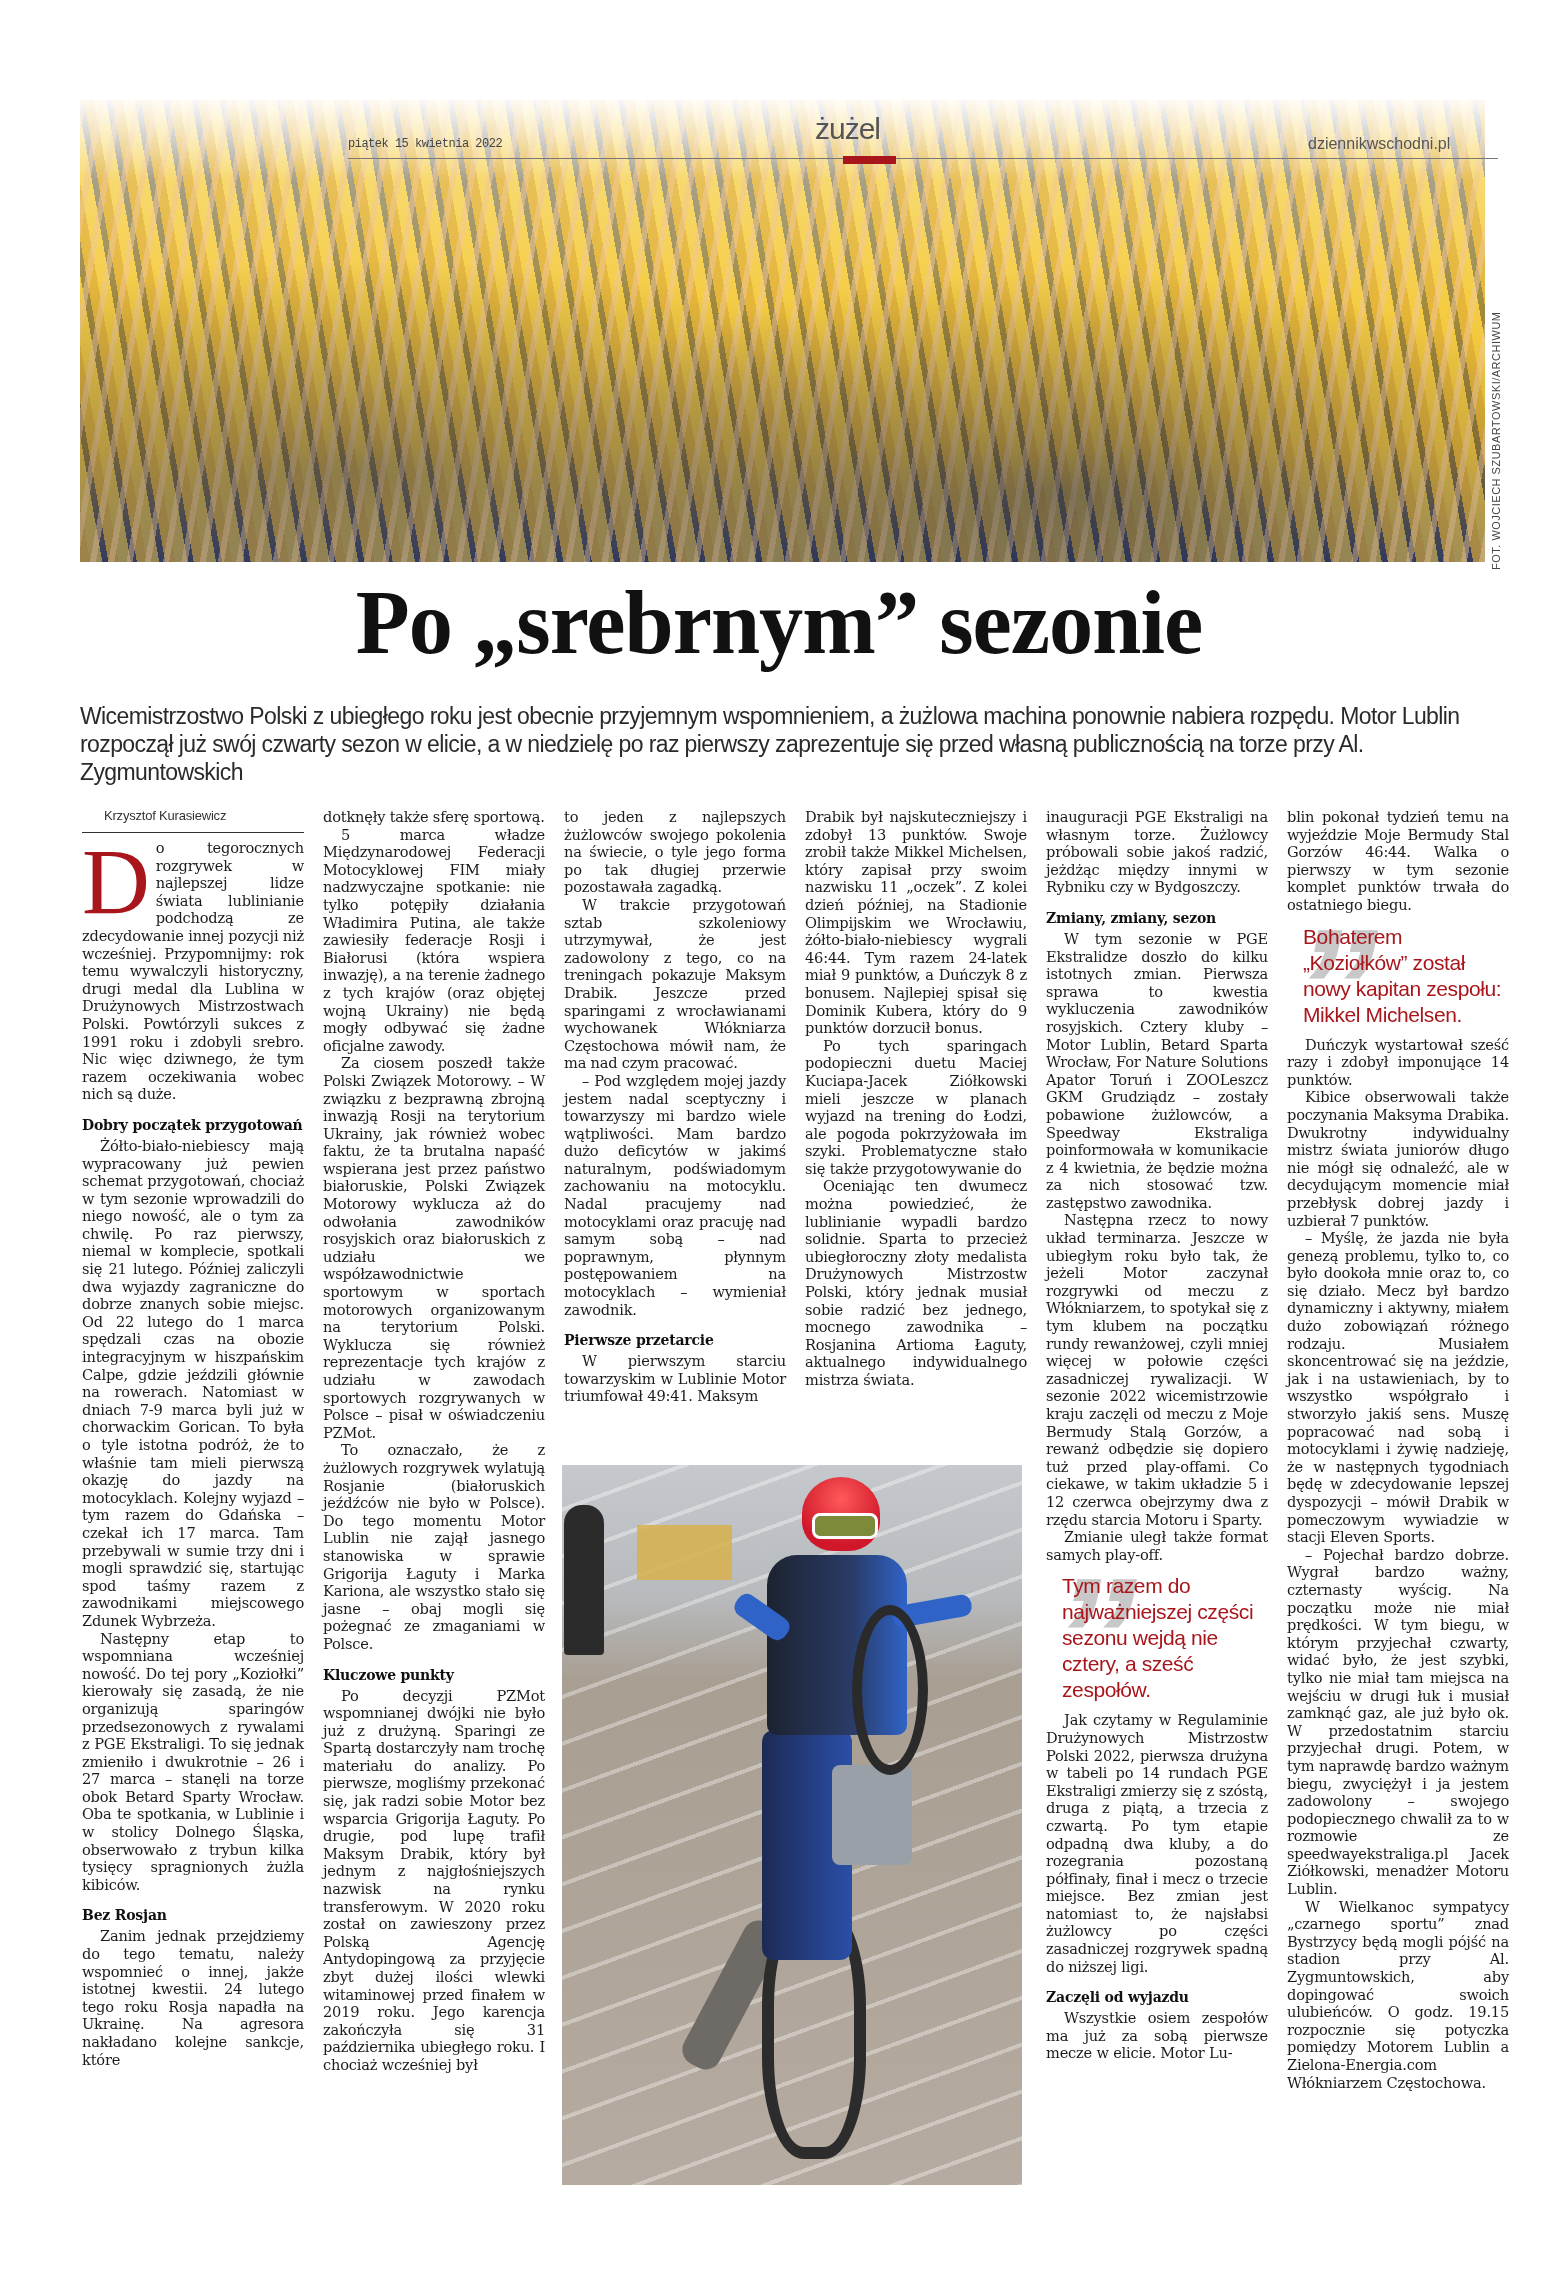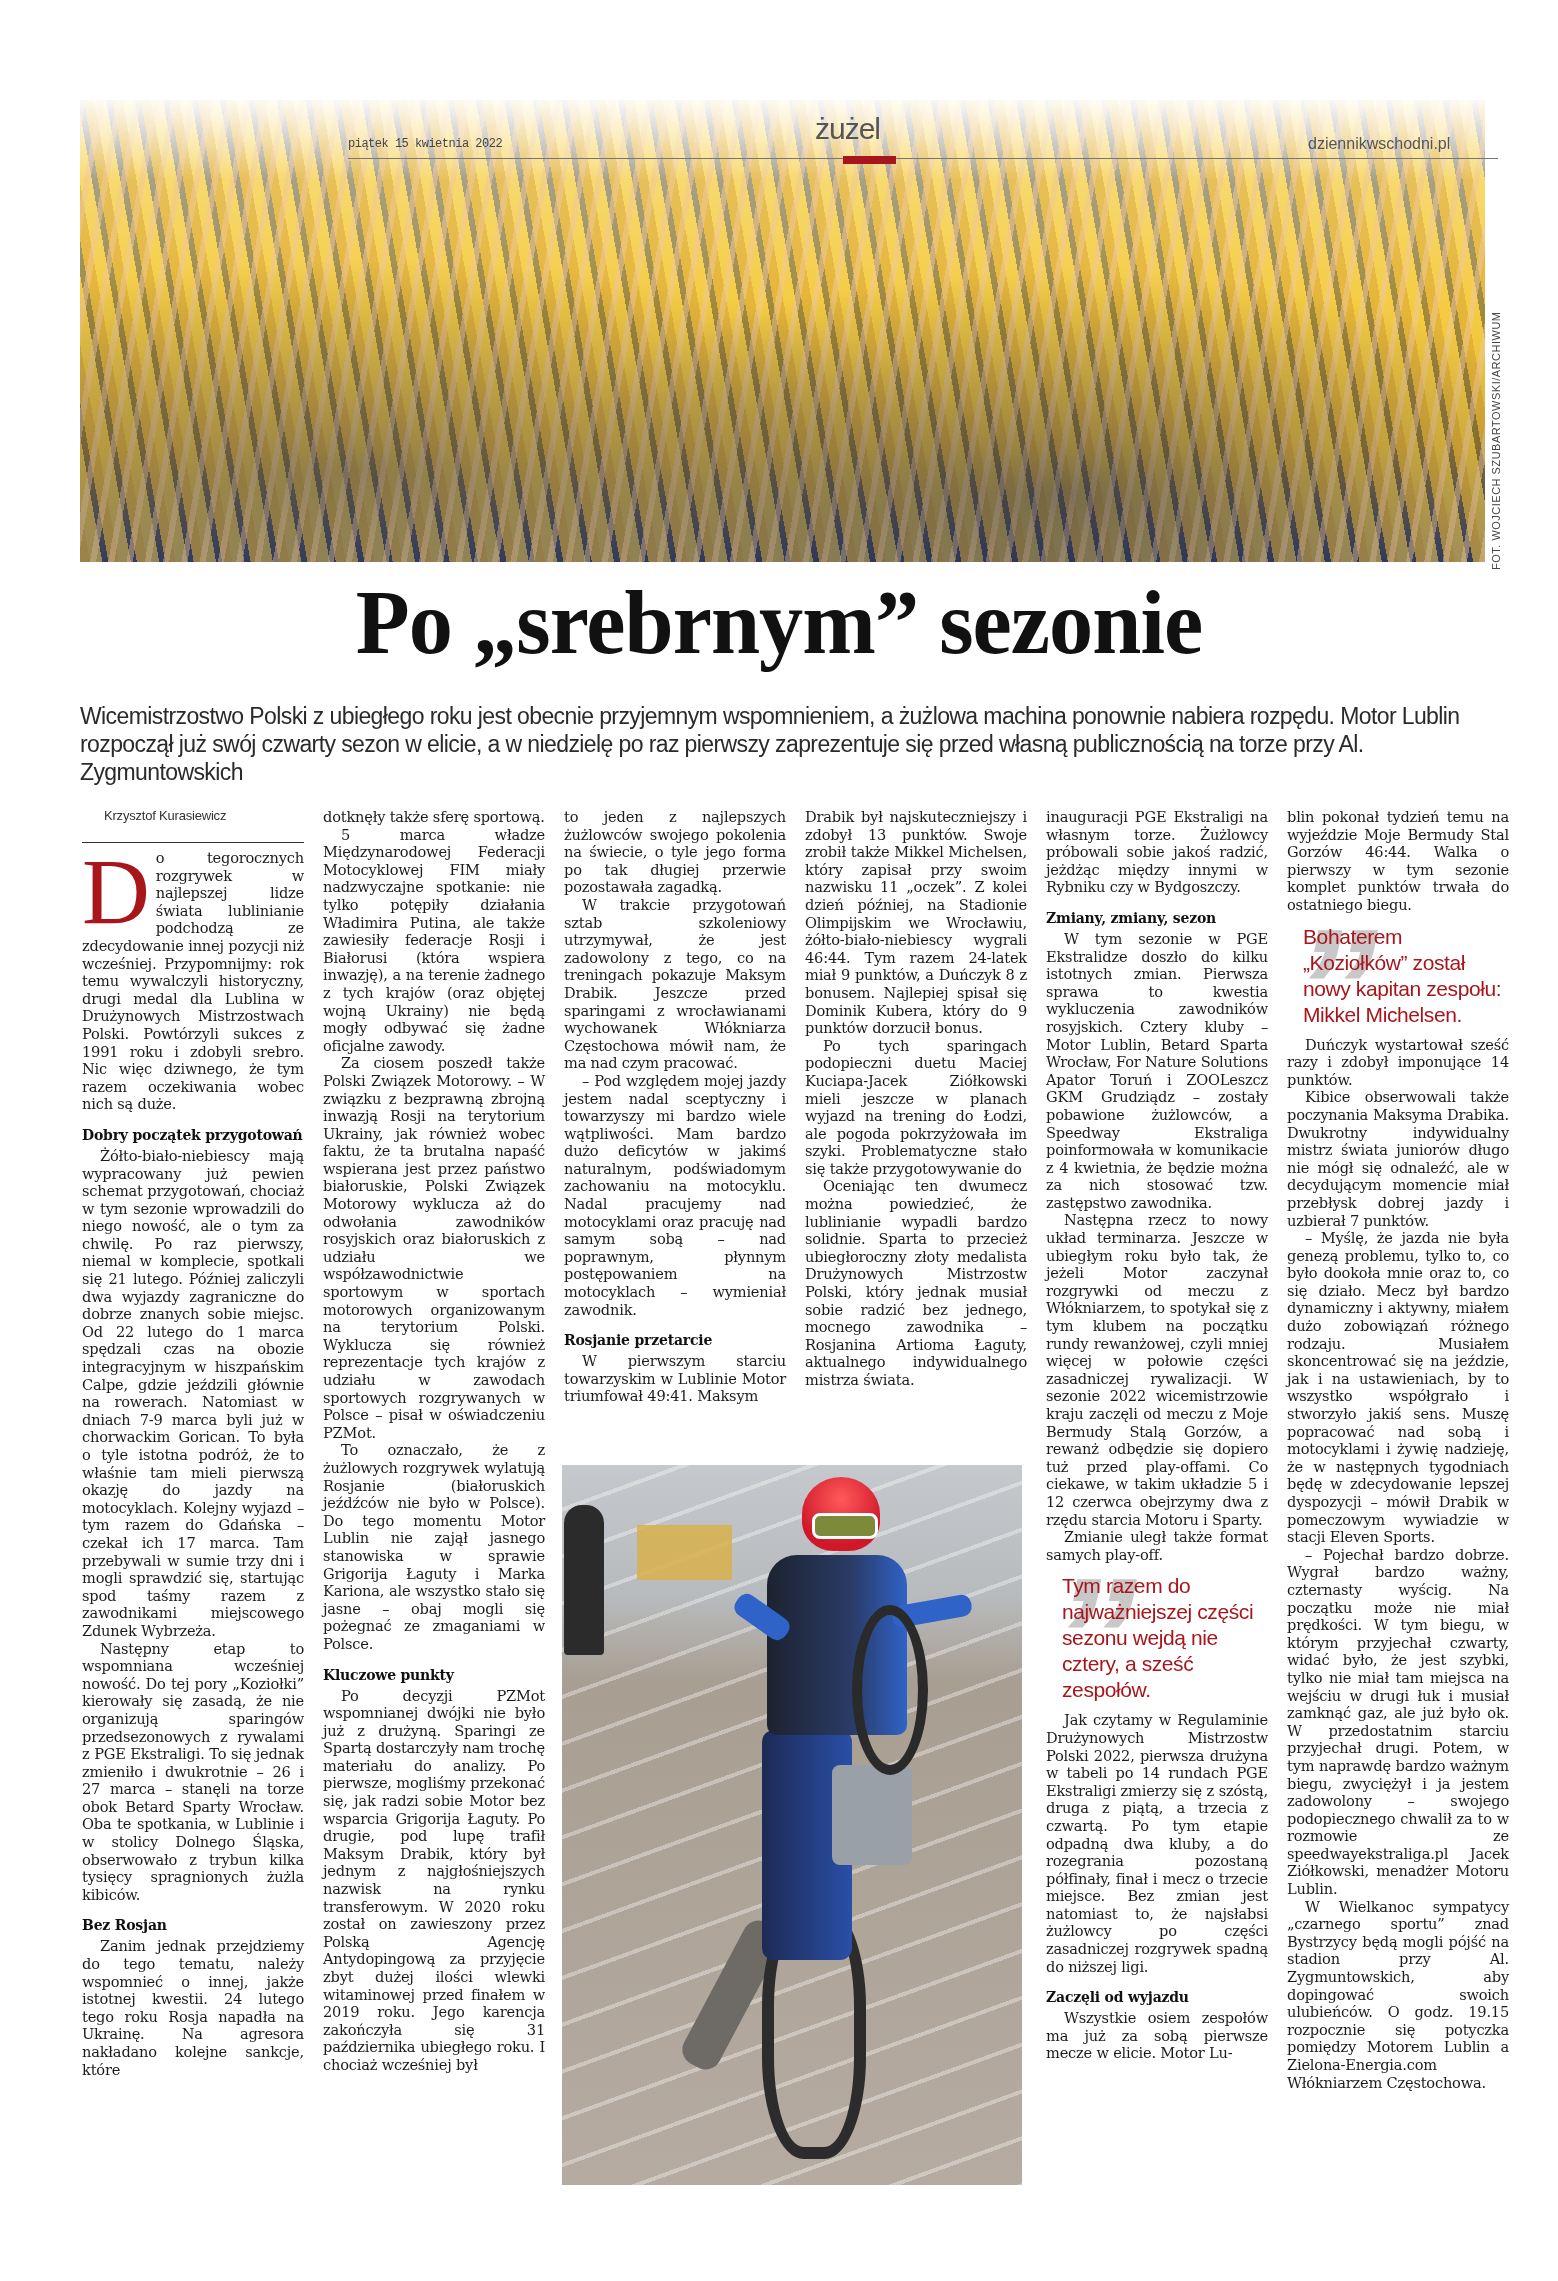--- a/index.html
+++ b/index.html
@@ -49,21 +49,21 @@
           letter-spacing: -0.6px; }
 
   
   .col { position: absolute; top: 808px; width: 222px; font-size: 14.6px; line-height: 17.6px;
          text-align: justify; hyphens: manual; letter-spacing: -0.2px; color: #1b1b1b; }
   .col p { margin: 0; text-indent: 18px; }
   .col p.noindent { text-indent: 0; }
   .col h3 { margin: 14px 0 3px 0; font-family: "DejaVu Serif", serif; font-size: 14px; font-weight: bold;
             line-height: 17px; text-indent: 0; color: #111; }
   .byline { font-family: "Liberation Sans", sans-serif; font-size: 13px; color: #333; padding-left: 22px;
-            border-bottom: 1px solid #333; padding-bottom: 18px; margin-bottom: 6px; line-height: 16px; }
+            border-bottom: 1px solid #333; padding-bottom: 8px; margin-bottom: 6px; line-height: 16px; }
   .dropcap { float: left; font-family: "Liberation Serif", serif; color: #a8161c; font-size: 94px;
              line-height: 74px; padding: 3px 6px 0 0; margin-top: 2px; }
 
   .pullquote { position: relative; margin: 10px 0 8px 0; padding-left: 16px; }
   .pullquote .marks { position: absolute; left: 6px; top: -20px; font-family: "Liberation Sans", sans-serif;
                       font-weight: bold; font-style: italic; font-size: 170px; line-height: 170px; color: #c8c8c8; z-index: 0; }
   .pullquote .qtext { position: relative; z-index: 1; font-family: "Liberation Sans", sans-serif; 
                       color: #a8161c; font-size: 21px; line-height: 26px; text-align: left; letter-spacing: -0.4px; }
 
   .rider-photo { position: absolute; left: 562px; top: 1465px; width: 460px; height: 720px; overflow: hidden;
@@ -128,21 +128,21 @@
   <p>Za ciosem poszedł także Polski Związek Motorowy. – W związku z bezprawną zbrojną inwazją Rosji na terytorium Ukrainy, jak również wobec faktu, że ta brutalna napaść wspierana jest przez państwo białoruskie, Polski Związek Motorowy wyklucza aż do odwołania zawodników rosyjskich oraz białoruskich z udziału we współzawodnictwie sportowym w sportach motorowych organizowanym na terytorium Polski. Wyklucza się również reprezentacje tych krajów z udziału w zawodach sportowych rozgrywanych w Polsce – pisał w oświadczeniu PZMot.</p>
   <p>To oznaczało, że z żużlowych rozgrywek wylatują Rosjanie (białoruskich jeźdźców nie było w Polsce). Do tego momentu Motor Lublin nie zajął jasnego stanowiska w sprawie Grigorija Łaguty i Marka Kariona, ale wszystko stało się jasne – obaj mogli się pożegnać ze zmaganiami w Polsce.</p>
   <h3>Kluczowe punkty</h3>
   <p>Po decyzji PZMot wspomnianej dwójki nie było już z drużyną. Sparingi ze Spartą dostarczyły nam trochę materiału do analizy. Po pierwsze, mogliśmy przekonać się, jak radzi sobie Motor bez wsparcia Grigorija Łaguty. Po drugie, pod lupę trafił Maksym Drabik, który był jednym z najgłośniejszych nazwisk na rynku transferowym. W 2020 roku został on zawieszony przez Polską Agencję Antydopingową za przyjęcie zbyt dużej ilości wlewki witaminowej przed finałem w 2019 roku. Jego karencja zakończyła się 31 października ubiegłego roku. I chociaż wcześniej był</p>
 </div>
 
 <div class="col" style="left:564px;">
   <p class="noindent">to jeden z najlepszych żużlowców swojego pokolenia na świecie, o tyle jego forma po tak długiej przerwie pozostawała zagadką.</p>
   <p>W trakcie przygotowań sztab szkoleniowy utrzymywał, że jest zadowolony z tego, co na treningach pokazuje Maksym Drabik. Jeszcze przed sparingami z wrocławianami wychowanek Włókniarza Częstochowa mówił nam, że ma nad czym pracować.</p>
   <p>– Pod względem mojej jazdy jestem nadal sceptyczny i towarzyszy mi bardzo wiele wątpliwości. Mam bardzo dużo deficytów w jakimś naturalnym, podświadomym zachowaniu na motocyklu. Nadal pracujemy nad motocyklami oraz pracuję nad samym sobą – nad poprawnym, płynnym postępowaniem na motocyklach – wymieniał zawodnik.</p>
-  <h3>Rosjanie przetarcie</h3>
+  <h3>Pierwsze przetarcie</h3>
   <p>W pierwszym starciu towarzyskim w Lublinie Motor triumfował 49:41. Maksym</p>
 </div>
 
 <div class="col" style="left:805px;">
   <p class="noindent">Drabik był najskuteczniejszy i zdobył 13 punktów. Swoje zrobił także Mikkel Michelsen, który zapisał przy swoim nazwisku 11 „oczek”. Z kolei dzień później, na Stadionie Olimpijskim we Wrocławiu, żółto-biało-niebiescy wygrali 46:44. Tym razem 24-latek miał 9 punktów, a Duńczyk 8 z bonusem. Najlepiej spisał się Dominik Kubera, który do 9 punktów dorzucił bonus.</p>
   <p>Po tych sparingach podopieczni duetu Maciej Kuciapa-Jacek Ziółkowski mieli jeszcze w planach wyjazd na trening do Łodzi, ale pogoda pokrzyżowała im szyki. Problematyczne stało się także przygotowywanie do</p>
   <p>Oceniając ten dwumecz można powiedzieć, że lublinianie wypadli bardzo solidnie. Sparta to przecież ubiegłoroczny złoty medalista Drużynowych Mistrzostw Polski, który jednak musiał sobie radzić bez jednego, mocnego zawodnika – Rosjanina Artioma Łaguty, aktualnego indywidualnego mistrza świata.</p>
 </div>
 
 <div class="rider-photo" aria-label="Żużlowiec Motoru Lublin w czerwonym kasku na motocyklu na jednym kole">

